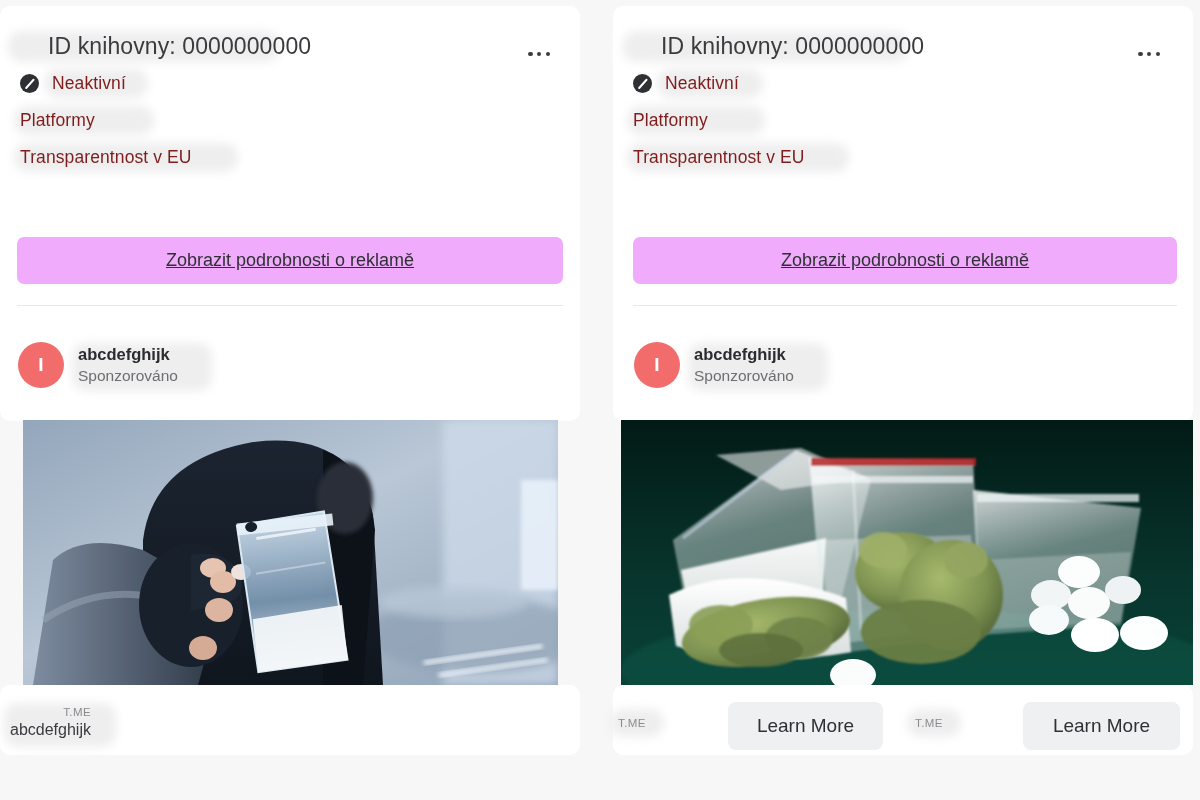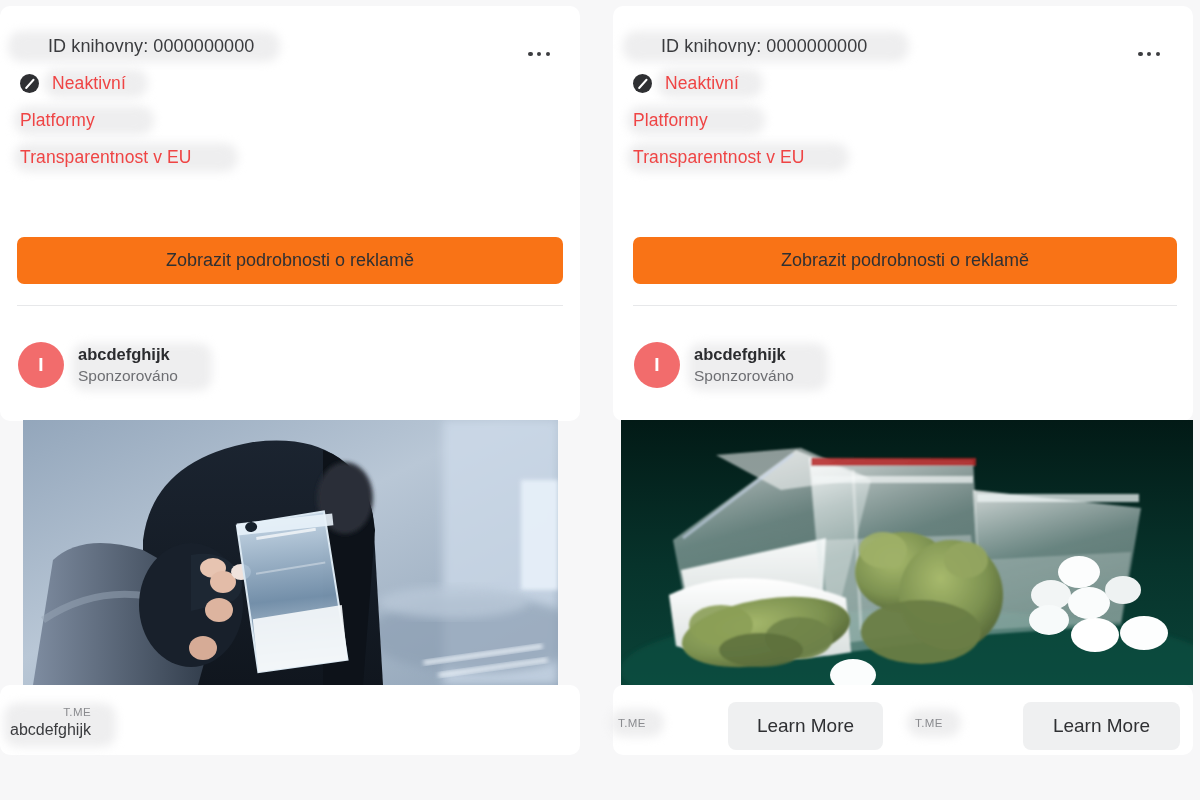--- a/index.html
+++ b/index.html
@@ -33,36 +33,36 @@
     left: 0; right: 0; top: 0;
     padding: 22px 20px 0 20px;
   }
 
   .meta-row {
     position: relative;
     height: 37px;
     display: flex;
     align-items: center;
     font-size: 17.5px;
-    color: #ef4444;
+    color: #7f1d1d;
     letter-spacing: .1px;
     white-space: nowrap;
   }
 
   
   .blurpill {
     position: absolute;
     background: #eeeeef;
     border-radius: 14px;
     filter: blur(5px);
     z-index: 0;
   }
   .meta-row > .txt, .meta-row > .ico { position: relative; z-index: 1; }
 
-  .id-row { padding-left: 28px; color: #3a3b3e; font-size: 18px; }
+  .id-row { padding-left: 28px; color: #3a3b3e; font-size: 23px; }
 
   .status-ico {
     width: 19px; height: 19px;
     border-radius: 50%;
     background: #2f3033;
     display: inline-block;
     margin-right: 13px;
     position: relative;
     flex: 0 0 auto;
   }
@@ -87,30 +87,31 @@
     width: 4.2px; height: 4.2px;
     background: #3c3d40;
     border-radius: 50%;
     display: block;
   }
 
   
   .details-btn {
     position: absolute;
     height: 47px;
-    background: #f97316;
+    background: #f0abfc;
     border-radius: 7px;
     display: flex;
     align-items: center;
     justify-content: center;
     font-size: 18px;
     color: #2f3033;
     cursor: pointer;
     border: none;
     font-family: "Liberation Sans", sans-serif;
+    text-decoration: underline;
   }
 
   .divider {
     position: absolute;
     height: 1px;
     background: #e7e8ea;
   }
 
   
   .sponsor {

